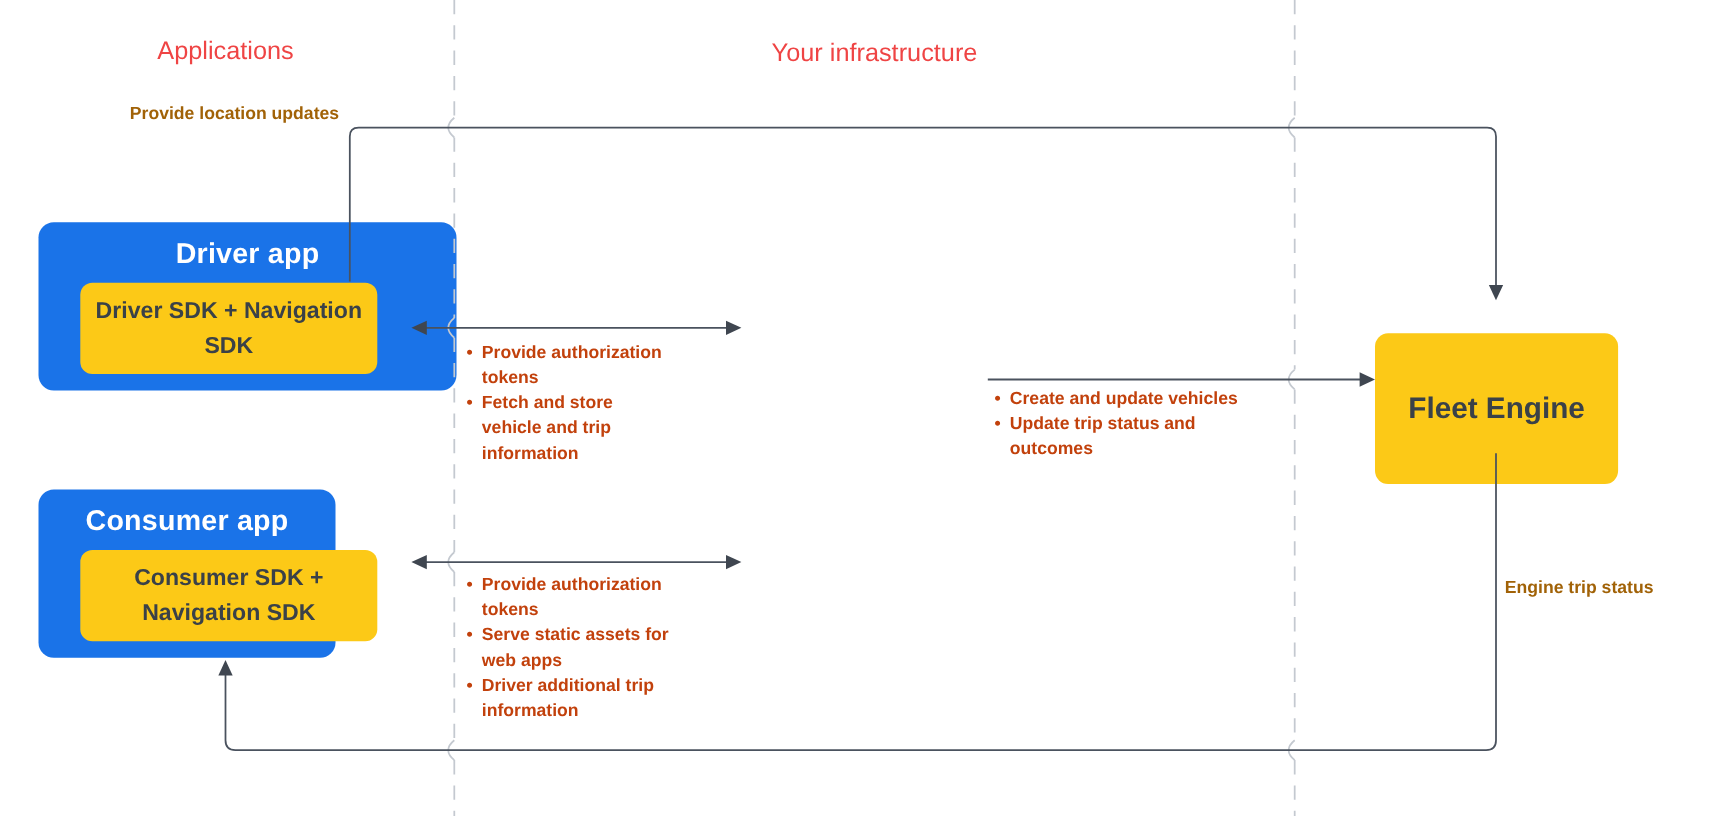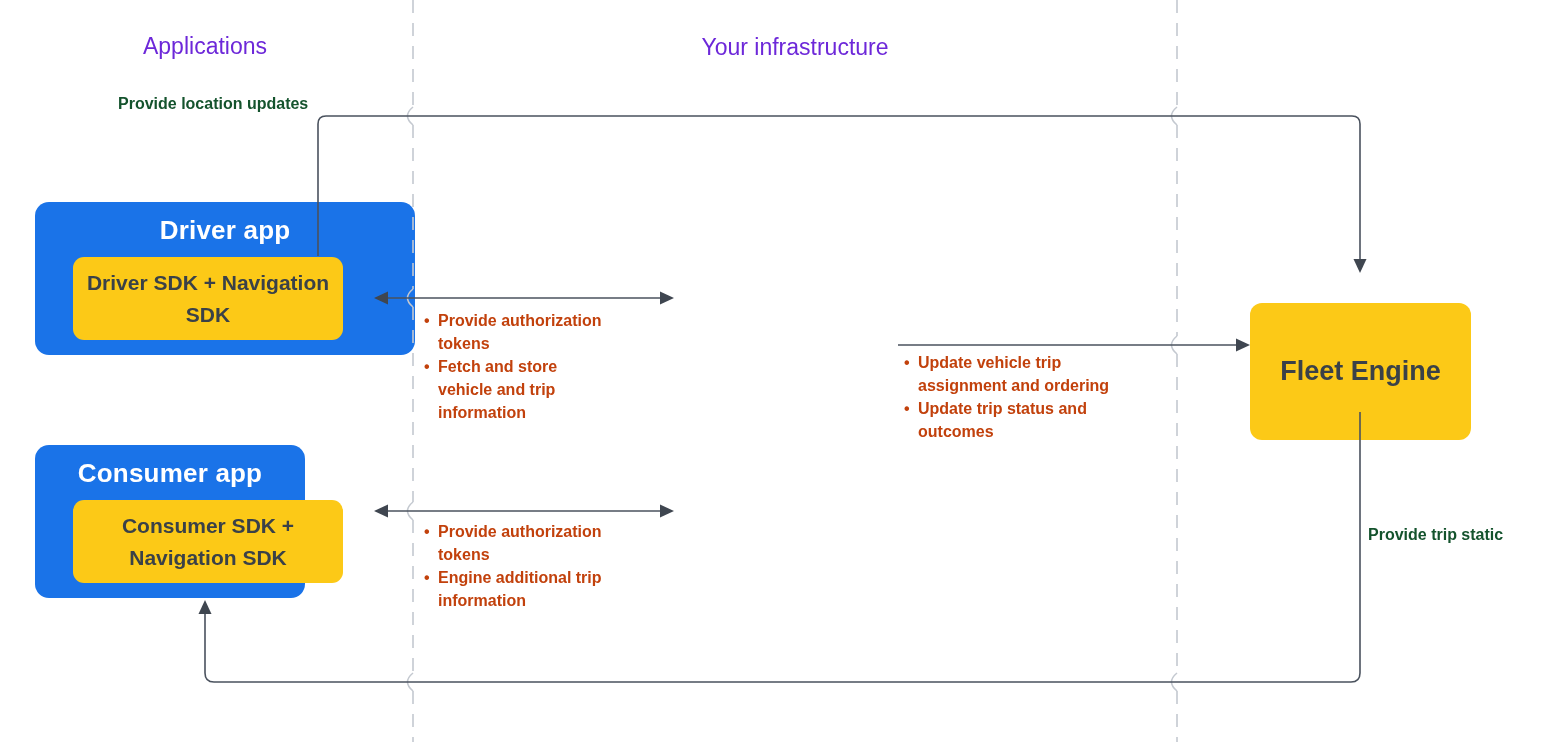--- a/index.html
+++ b/index.html
@@ -2,42 +2,42 @@
 <html><head>
 <meta charset="utf-8">
 <style>
   html,body{margin:0;padding:0;background:#ffffff;}
   #canvas{
     position:relative;width:1559px;height:742px;overflow:hidden;
     font-family:"Liberation Sans",sans-serif;background:#ffffff;
   }
   .col-header{
     position:absolute;transform:translateX(-50%);
-    font-size:23px;font-weight:400;color:#6d28d9;white-space:nowrap;
+    font-size:23px;font-weight:400;color:#ef4444;white-space:nowrap;
   }
   .node{position:absolute;border-radius:14px;box-sizing:border-box;}
   .node-blue{background:#1A73E8;}
   .node-yellow{background:#FCC917;border-radius:12px;margin-top:28px;}
   .node-title{
     text-align:center;font-weight:700;color:#ffffff;font-size:26px;
     padding-top:13px;letter-spacing:.2px;
   }
   .sdk-box{
     position:absolute;left:38px;top:55px;width:270px;height:83px;
     background:#FCC917;border-radius:11px;display:flex;align-items:center;justify-content:center;
   }
   .sdk-label{
     font-size:21px;font-weight:700;color:#3A4148;text-align:center;line-height:32px;
   }
   .fleet-title{
     width:100%;height:100%;display:flex;align-items:center;justify-content:center;
     font-size:27px;font-weight:700;color:#3A4148;
   }
   .edge-label{
-    position:absolute;font-size:16px;font-weight:700;color:#14532d;white-space:nowrap;
+    position:absolute;font-size:16px;font-weight:700;color:#a16207;white-space:nowrap;
   }
   ul.bullets{
     position:absolute;margin:0;padding:0;list-style:none;
     font-size:16px;font-weight:700;color:#c2410c;line-height:23px;
   }
   ul.bullets li{padding-left:16px;position:relative;}
   ul.bullets li::before{content:"\2022";position:absolute;left:2px;}
   svg#wires{position:absolute;left:0;top:0;pointer-events:none;}
 </style>
 </head>
@@ -106,30 +106,31 @@
       <polygon points="1250,345 1236,338.5 1236,351.5"></polygon>
       <polygon points="374,298 388,291.5 388,304.5"></polygon>
       <polygon points="674,298 660,291.5 660,304.5"></polygon>
       <polygon points="374,511 388,504.5 388,517.5"></polygon>
       <polygon points="674,511 660,504.5 660,517.5"></polygon>
       <polygon points="205,600 198.5,614 211.5,614"></polygon>
     </g>
   </svg>
 
   <div class="edge-label" style="left:118px;top:95px">Provide location updates</div>
-  <div class="edge-label" style="left:1368px;top:526px">Provide trip static</div>
+  <div class="edge-label" style="left:1368px;top:526px">Engine trip status</div>
 
   <ul class="bullets" style="left:422px;top:309px;width:192px">
     <li>Provide authorization tokens</li>
     <li>Fetch and store vehicle and trip information</li>
   </ul>
 
   <ul class="bullets" style="left:422px;top:520px;width:192px">
     <li>Provide authorization tokens</li>
-    <li>Engine additional trip information</li>
+    <li>Serve static assets for web apps</li>
+    <li>Driver additional trip information</li>
   </ul>
 
   <ul class="bullets" style="left:902px;top:351px;width:242px">
-    <li>Update vehicle trip assignment and ordering</li>
+    <li>Create and update vehicles</li>
     <li>Update trip status and outcomes</li>
   </ul>
 
 </div>
 
 </body></html>

